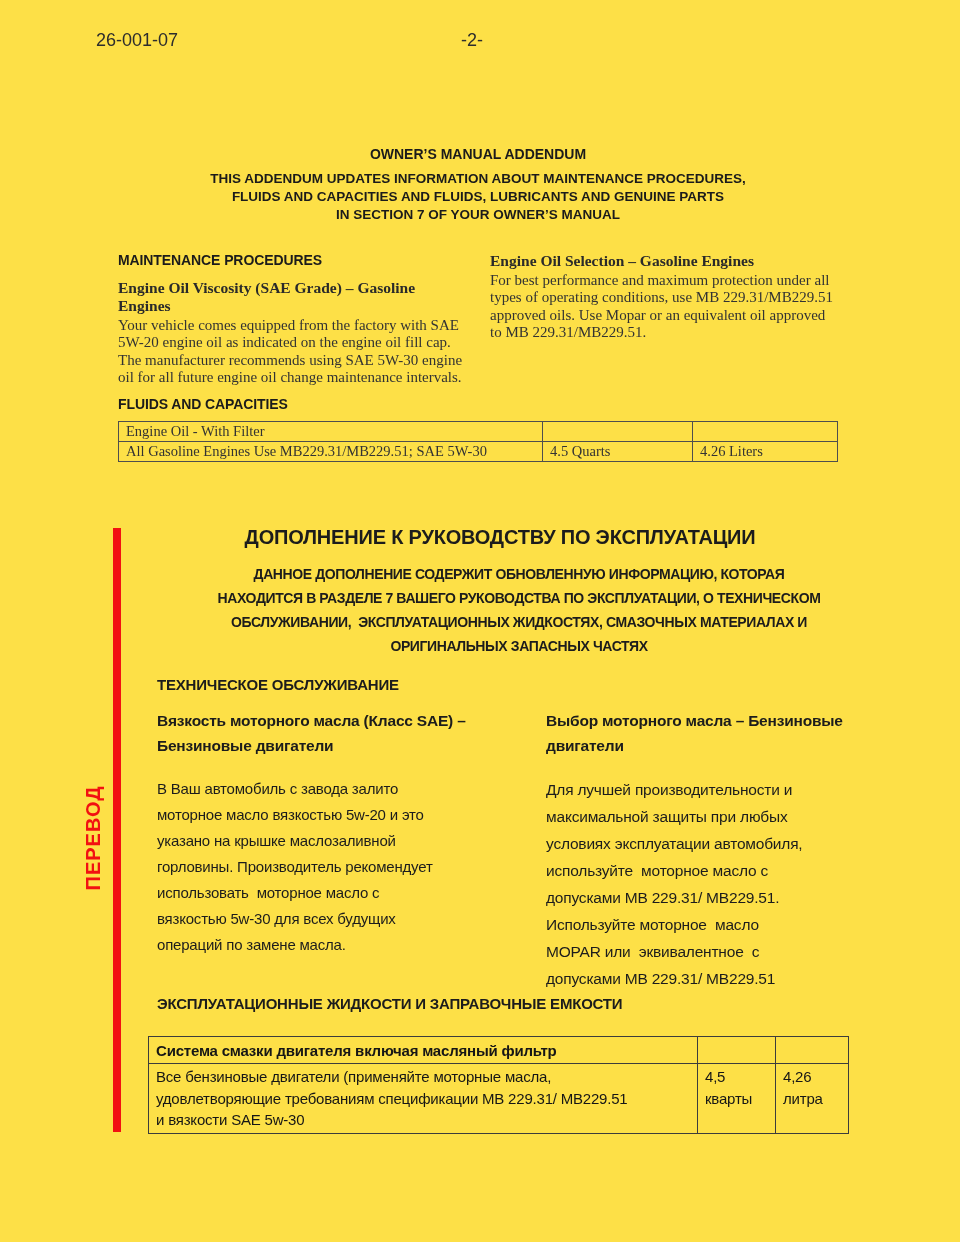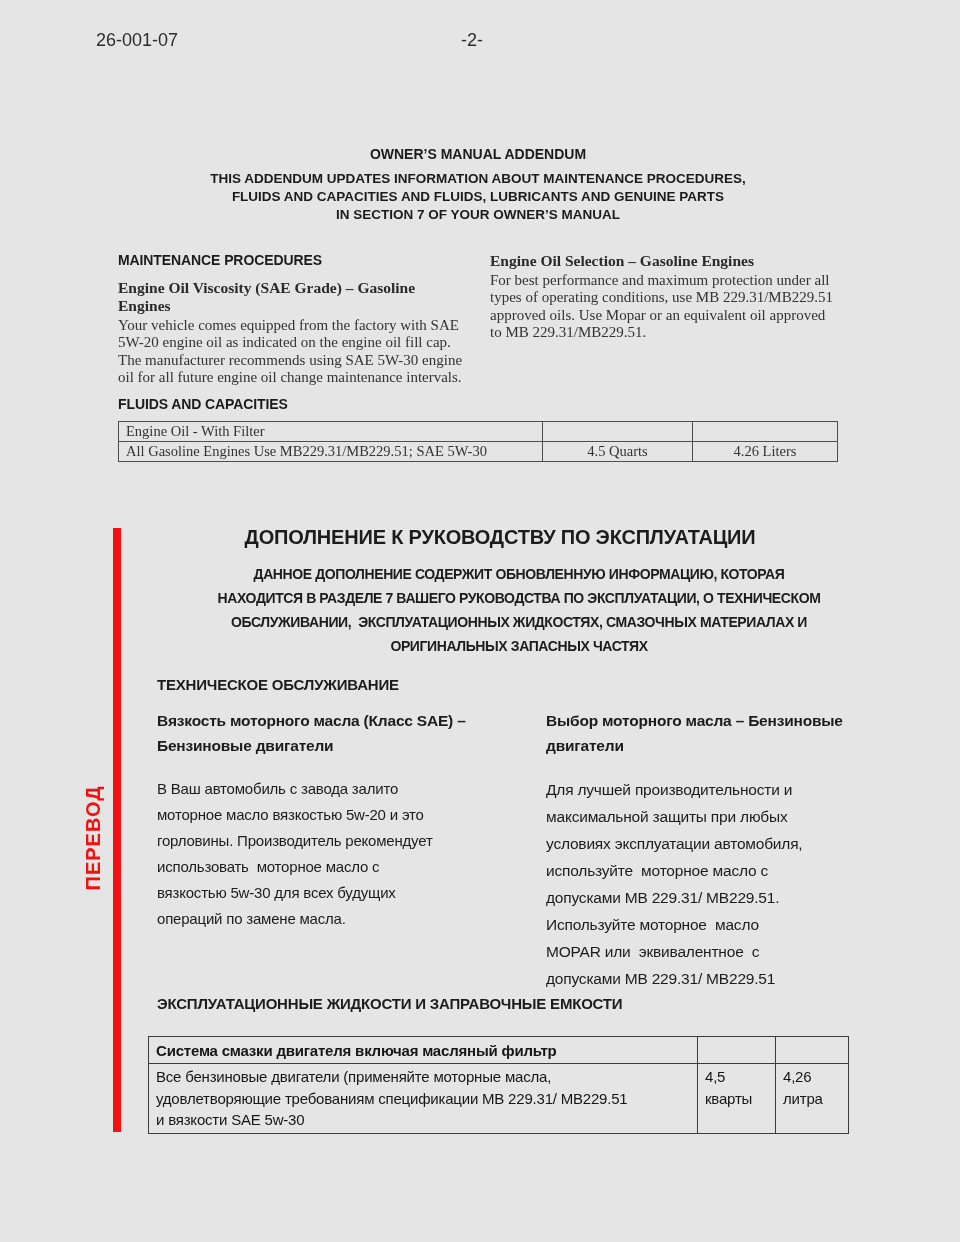--- a/index.html
+++ b/index.html
@@ -1,17 +1,17 @@
 <!DOCTYPE html>
 <html><head>
 <meta charset="utf-8">
 <style>
   html,body { margin:0; padding:0; background:#fff; }
   .page {
-    position:relative; width:960px; height:1242px; background:#e5e5e5;
+    position:relative; width:960px; height:1242px; background:#fde047;
     font-family:"Liberation Sans", sans-serif; color:#1e1e1e; overflow:hidden;
   }
   .abs { position:absolute; }
   .ln { white-space:pre; }
 
   
   .doc-number { left:96px; top:30px; font-size:18px; color:#2d2d2d; }
   .page-number { left:461px; top:30px; font-size:18px; color:#2d2d2d; }
 
   
@@ -27,21 +27,21 @@
   .en-col-left  { left:118px; top:279px; width:358px; }
   .en-col-right { left:490px; top:252px; width:352px; }
   .en-subhead { font-size:15.5px; font-weight:bold; line-height:18px; color:#2a2a2a; }
   .en-body { font-size:15px; line-height:17.4px; margin-top:2px; }
 
   table.en-table { position:absolute; left:118px; top:421px; width:719px;
     border-collapse:collapse; table-layout:fixed;
     font-family:"Liberation Serif", serif; font-size:14.5px; color:#333; }
   table.en-table td { border:1px solid #4e4e4e; height:19px; padding:0 7px;
     vertical-align:middle; overflow:hidden; }
-  table.en-table td.c { text-align:center; }
+  table.en-table td.c { text-align:left; }
 
   
   .red-bar { left:113px; top:528px; width:8px; height:604px; }
   .perevod { left:93px; top:838px; transform:translate(-50%,-50%) rotate(-90deg);
              transform-origin:center; font-size:20px; font-weight:bold; letter-spacing:1px;
              white-space:nowrap; }
   .ru { color:#1c1c1c; }
   .ru-title { left:150px; top:526px; width:700px; text-align:center;
               font-size:20px; font-weight:bold; letter-spacing:-0.2px; }
   .ru-subtitle { left:122px; top:562px; width:756px; text-align:center;
@@ -139,20 +139,21 @@
   <div class="abs ru ru-sec-heading ru-maint-heading">ТЕХНИЧЕСКОЕ ОБСЛУЖИВАНИЕ</div>
 
   <div class="abs ru ru-col-left">
     <div class="ru-subhead">
         <div class="ln">Вязкость моторного масла (Класс SAE) –</div>
         <div class="ln">Бензиновые двигатели</div>
       </div>
     <div class="ru-body">
         <div class="ln">В Ваш автомобиль с завода залито</div>
         <div class="ln">моторное масло вязкостью 5w-20 и это</div>
+        <div class="ln">указано на крышке маслозаливной</div>
         <div class="ln">горловины. Производитель рекомендует</div>
         <div class="ln">использовать  моторное масло с</div>
         <div class="ln">вязкостью 5w-30 для всех будущих</div>
         <div class="ln">операций по замене масла.</div>
       </div>
   </div>
 
   <div class="abs ru ru-col-right">
     <div class="ru-subhead">
         <div class="ln">Выбор моторного масла – Бензиновые</div>

